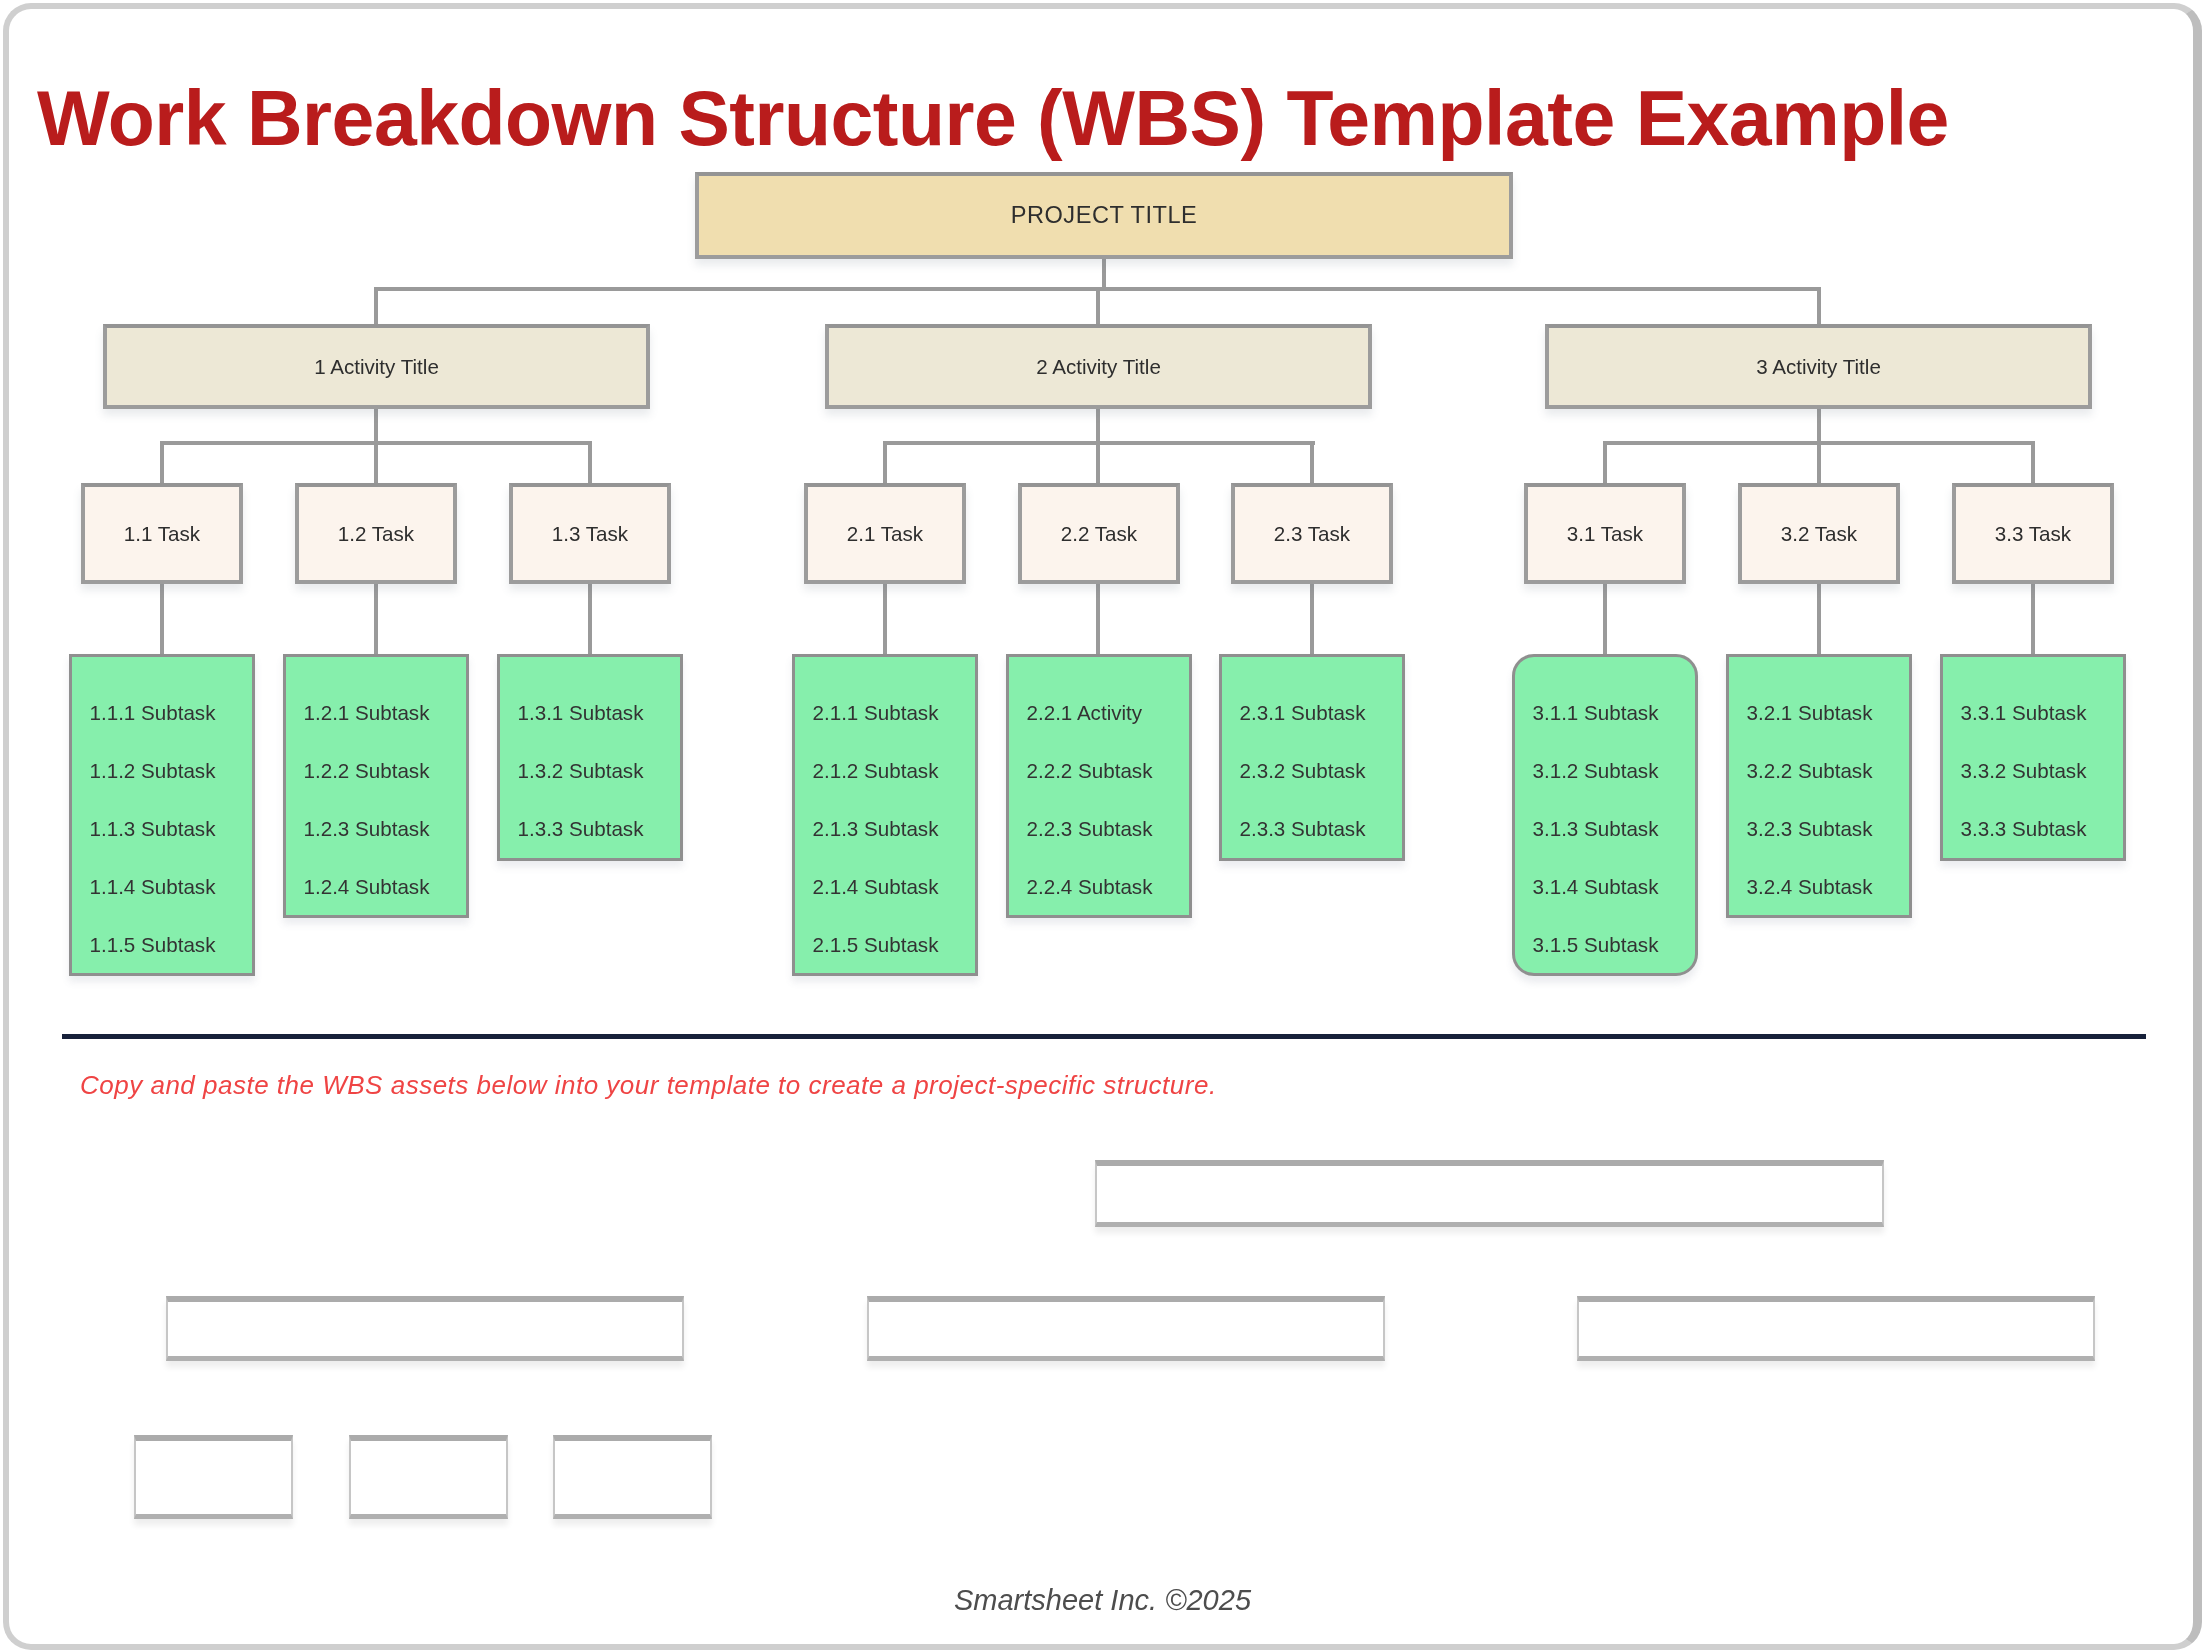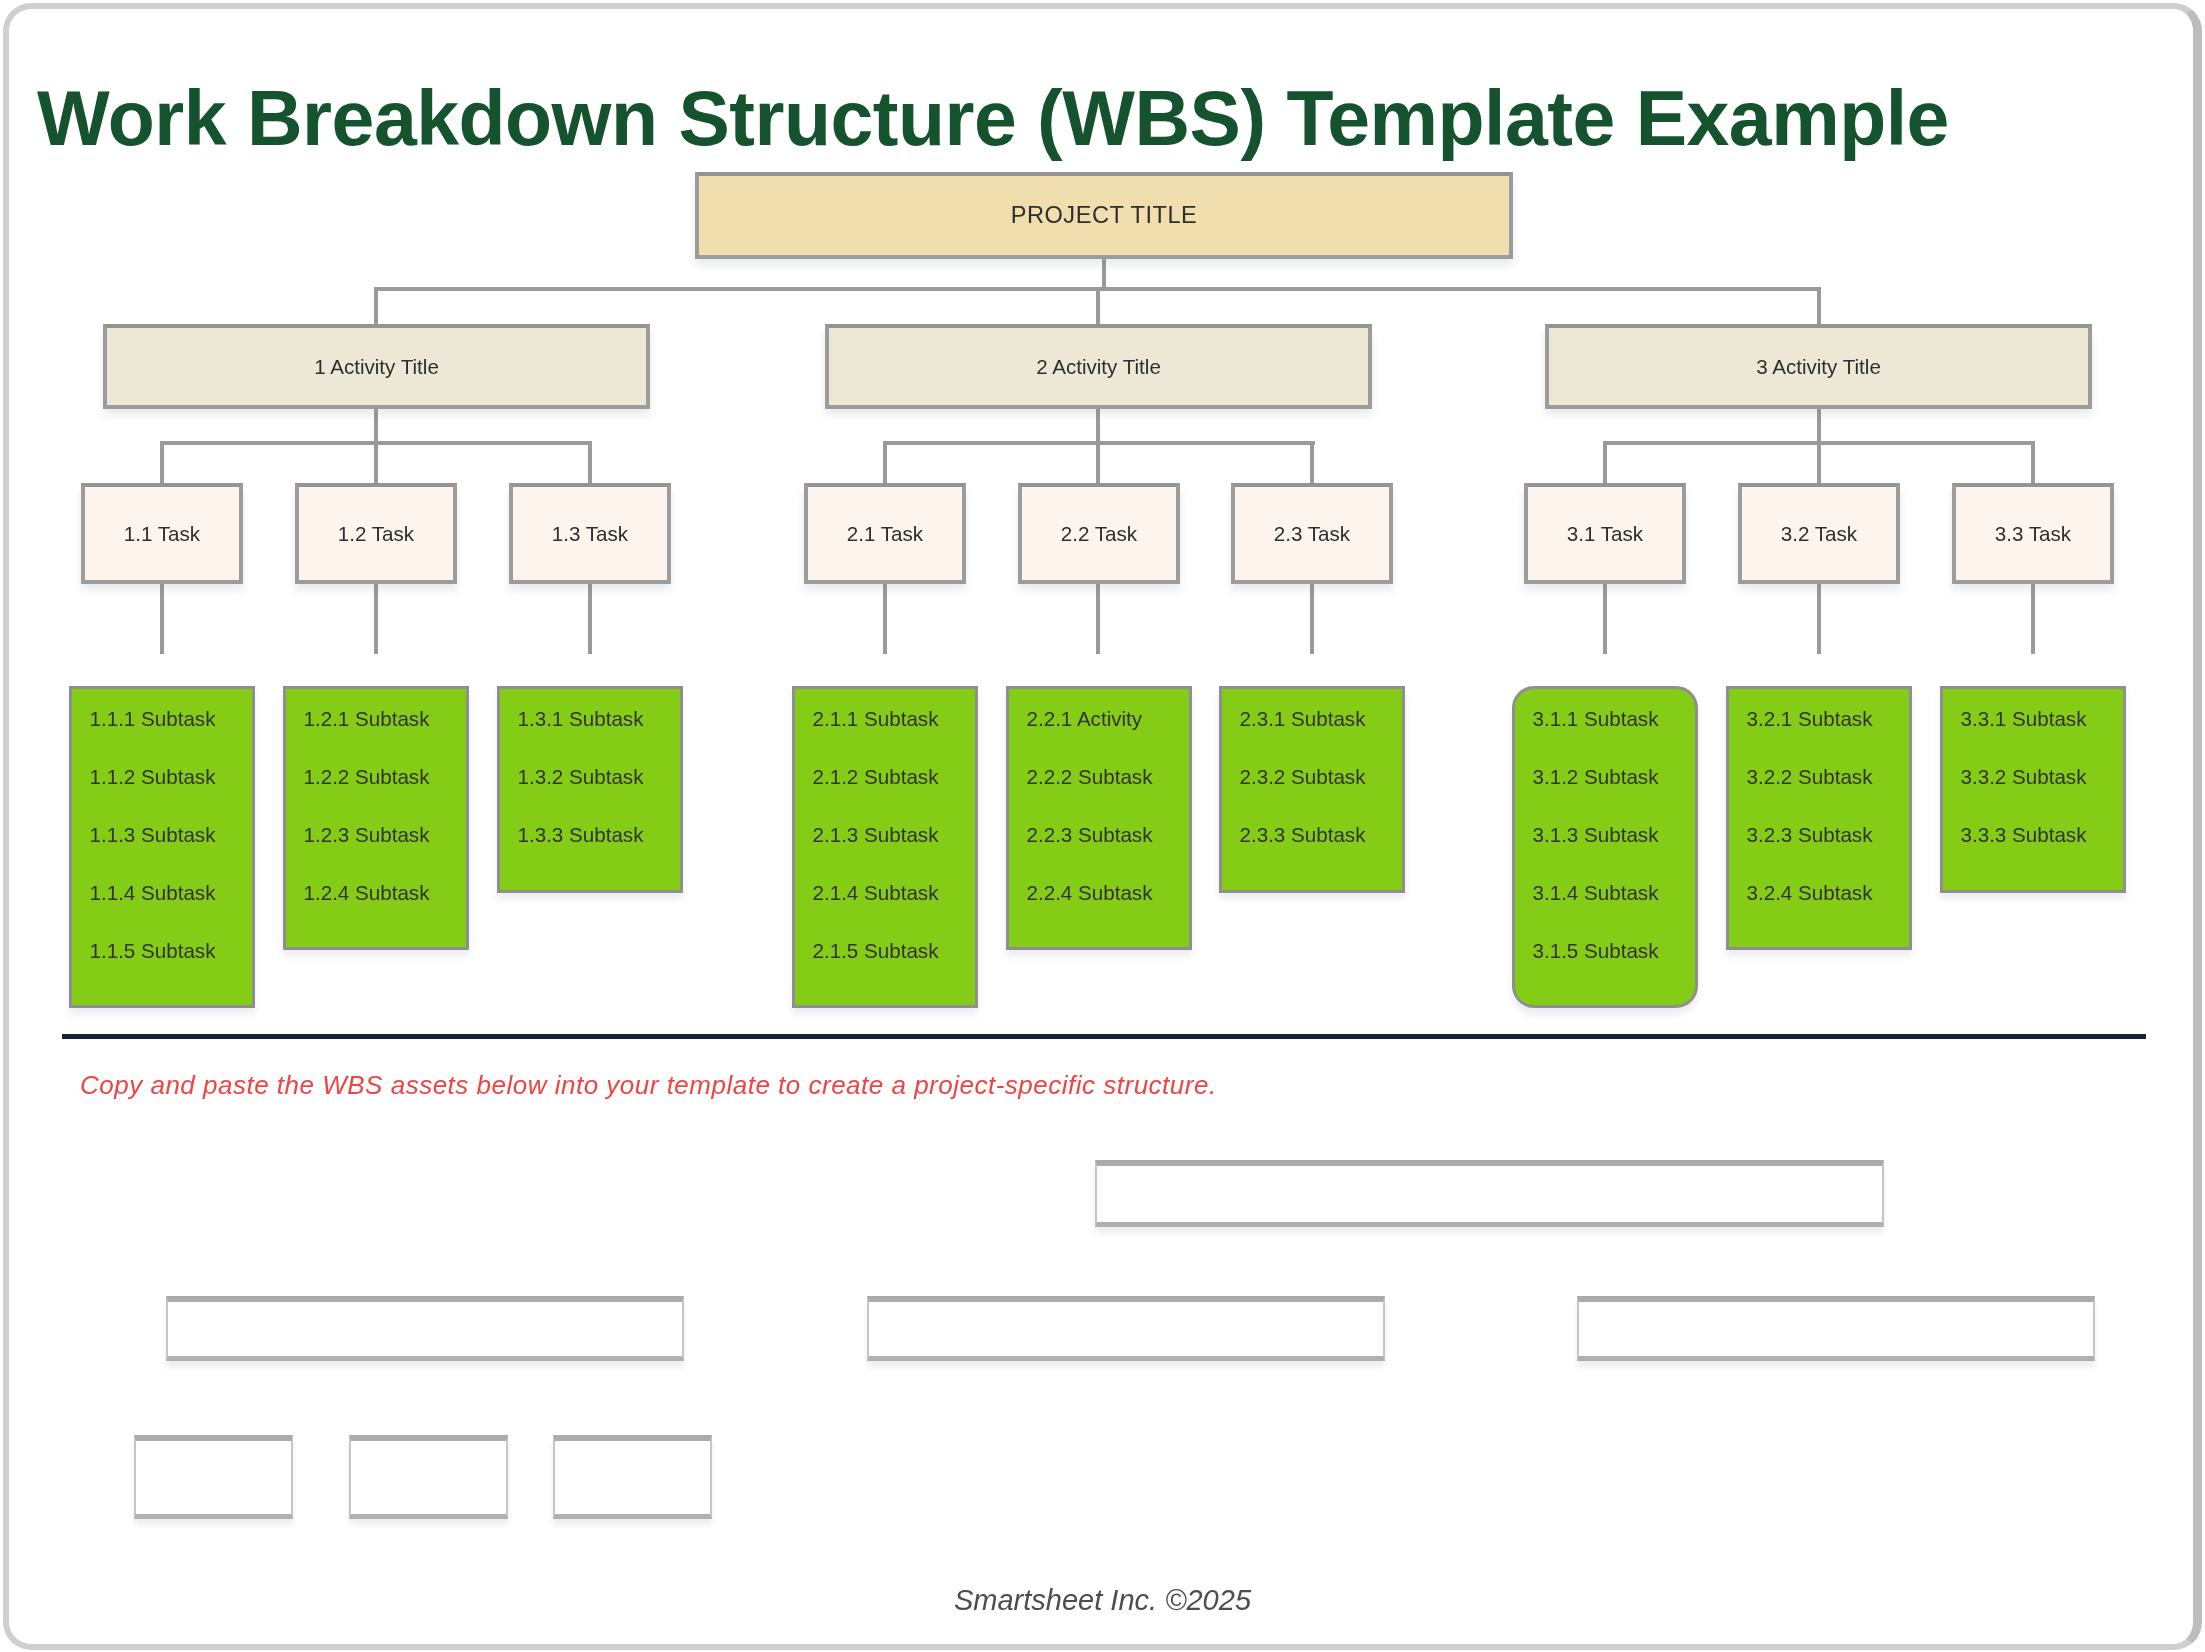--- a/index.html
+++ b/index.html
@@ -8,37 +8,37 @@
     background:#ffffff;font-family:"Liberation Sans",sans-serif;color:#2e2e2e;
   }
   .frame{
     position:absolute;inset:3.1px;border:6.2px solid #cfcfcf;
     border-right-width:9.2px;border-right-color:#bdbdbd;
     border-radius:28px;pointer-events:none;z-index:5;
   }
   .page-title{
     position:absolute;left:37px;top:22.6px;
     font-size:77px;font-weight:bold;letter-spacing:-0.5px;
-    color:#14532d;white-space:nowrap;
+    color:#b91c1c;white-space:nowrap;
   }
   #org-chart{position:absolute;inset:0;}
   .b{position:absolute;box-sizing:border-box;}
   .line{background:#9a9a9a;z-index:1;}
   .box{
     display:flex;align-items:center;justify-content:center;z-index:2;
     border:4.1px solid #9c9c9c;border-top-color:#949494;
     box-shadow:0 7.2px 8.2px rgba(100,110,130,.14);
     text-align:center;color:#2e2e2e;
   }
   .project{background:#f0deaf;font-size:23.6px;letter-spacing:0.5px;}
   .activity{background:#ede8d6;font-size:20.6px;}
   .task{background:#fcf4ed;font-size:20.6px;}
   .subpanel{
-    background:#84cc16;border:3.1px solid #8f8f8f;z-index:2;
-    padding-top:1px;box-shadow:0 6.2px 7.2px rgba(100,110,130,.12);margin-top:32px;
+    background:#86efac;border:3.1px solid #8f8f8f;z-index:2;
+    padding-top:27px;box-shadow:0 6.2px 7.2px rgba(100,110,130,.12);
   }
   .subrow{
     height:58px;display:flex;align-items:center;
     padding-left:17.5px;font-size:20.6px;color:#333333;white-space:nowrap;
   }
   .divider{position:absolute;left:62px;top:1034px;width:2084px;height:5.1px;background:#17213a;}
   .instruction{
     position:absolute;left:80px;top:1044px;font-size:26px;font-style:italic;
     letter-spacing:0.5px;color:#ef4444;white-space:nowrap;
   }

